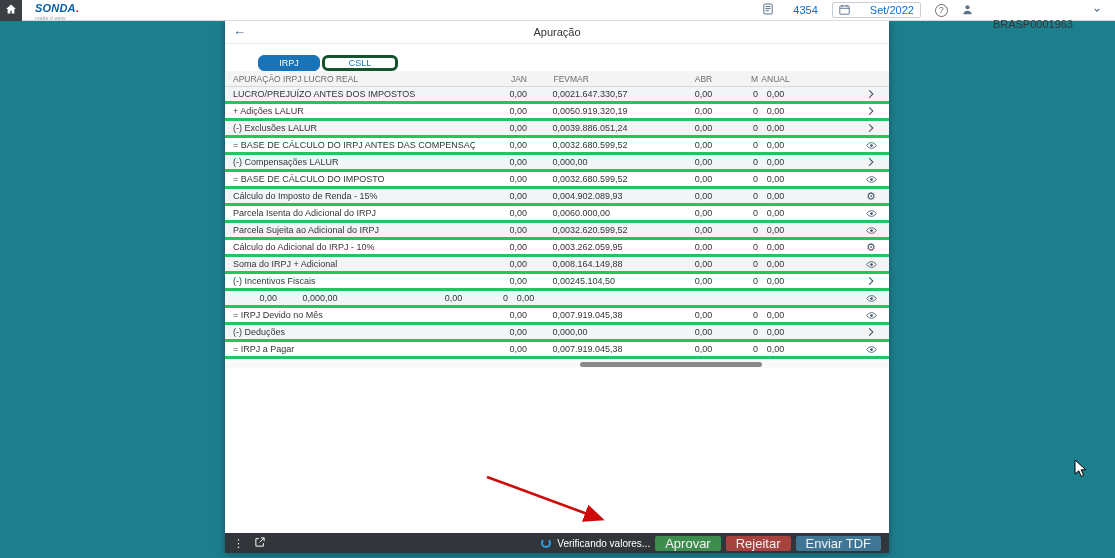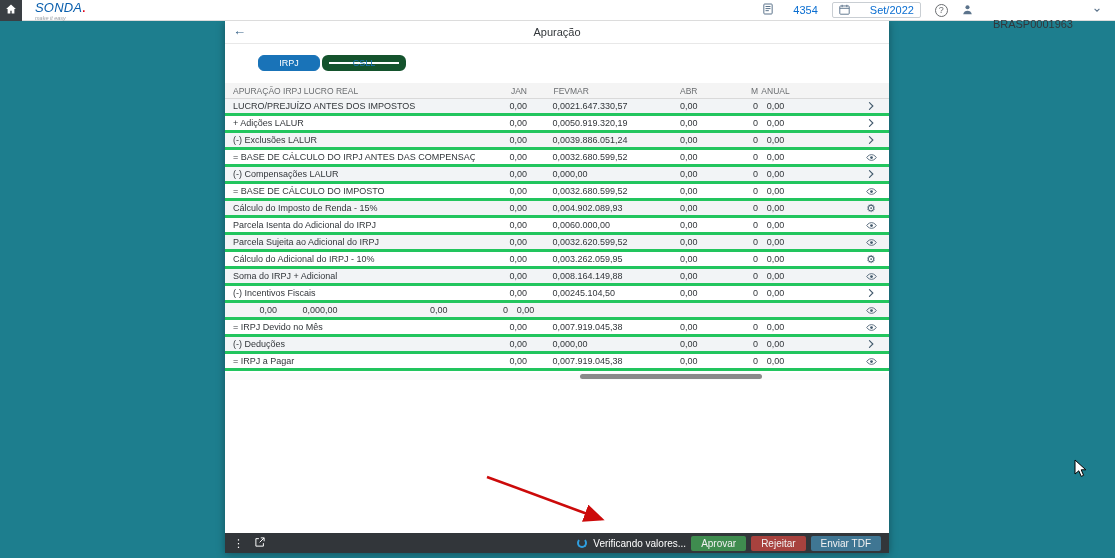--- a/index.html
+++ b/index.html
@@ -4,75 +4,75 @@
 <style>
   * { margin:0; padding:0; box-sizing:border-box; }
   html,body { width:1115px; height:558px; overflow:hidden; }
   body { font-family:"Liberation Sans",sans-serif; background:var(--page_bg,#1d7e8e); position:relative; }
 
   
   .topbar { position:absolute; top:0; left:0; width:1115px; height:21px; background:#fff;
             display:flex; align-items:center; border-bottom:1px solid #dcdcdc; z-index:5; }
   .home-btn { width:22px; height:21px; background:#3a3f44; display:flex; align-items:center; justify-content:center; cursor:pointer; }
   .logo { margin-left:13px; line-height:1; }
-  .logo .word { font-size:13px; font-weight:normal; font-style:italic; color:#0a5fad; letter-spacing:.2px; }
+  .logo .word { font-size:11px; font-weight:bold; font-style:italic; color:#0a5fad; letter-spacing:.2px; }
   .logo .dot { color:#e2001a; font-weight:bold; font-size:11px; }
   .logo .tag { font-size:5.5px; color:#9aa0a6; margin-top:1px; font-style:italic; }
   .tb-spacer { flex:1; }
   .tb-item { display:flex; align-items:center; gap:20px; margin-right:14px; font-size:11px; cursor:pointer; }
   .blue { color:var(--accent_blue,#0a6ed1); }
   .period-box { border:1px solid #c9ced3; padding:1px 6px; height:16px; border-radius:2px; }
   .help-circle { width:13px; height:13px; border:1px solid #6a6d70; border-radius:50%; color:#6a6d70;
                  font-size:9px; display:flex; align-items:center; justify-content:center; margin-right:14px; cursor:pointer; }
   .user-id { color:#32363a;margin-top:28px; }
 
   
   .panel { position:absolute; left:225px; top:21px; width:664px; height:532px; background:#fff;
            box-shadow:0 1px 8px rgba(0,0,0,.35); }
   .panel-header { height:23px; border-bottom:1px solid #e8e8e8; position:relative;
                   display:flex; align-items:center; justify-content:center; }
   .back-btn { position:absolute; left:8px; top:2px; color:#346187; font-size:13px; cursor:pointer; }
   .panel-title { font-size:11px; color:#32363a; }
   .tabs { display:flex; gap:2px; margin:11px 0 0 33px; }
   .tab { height:16px; display:flex; align-items:center; justify-content:center; font-size:9px; border-radius:6px; cursor:pointer; }
   .tab.active { width:62px; background:var(--tab_active_bg,#1973b8); color:#fff; border:1px solid var(--tab_active_bg,#1973b8); }
-  .tab.inactive { width:84px; background:#fff; color:var(--tab_active_bg,#1973b8); border:7px solid #14532d; }
+  .tab.inactive { width:76px; background:#fff; color:var(--tab_active_bg,#1973b8); border:3px solid #14532d; }
 
   
-  .table { margin-top:12px; }
+  .table { }
   .thead, .trow { display:flex; align-items:center; }
   .thead { height:16px; background:#f4f4f4; border-bottom:1px solid #d9d9d9; color:#6a6d70; font-size:8.5px; }
   .trow { height:17px; border-bottom:3px solid #22c55e; font-size:9px; color:#32363a; background:#fff; cursor:pointer; }
   .trow.alt { background:#f2f4f6; }
   .c { white-space:nowrap; overflow:hidden; }
   .c-label { flex:0 0 250px; padding-left:8px; }
   .c-jan   { flex:0 0 52px;  text-align:right; }
   .c-fev   { flex:0 0 43px;  text-align:right; }
   .c-mar   { flex:0 0 110px; text-align:left; }
-  .c-abr   { flex:0 0 47px;  text-align:left; }
+  .c-abr   { flex:0 0 47px;  text-align:center; }
   .c-mai   { flex:0 0 31px;  text-align:right; }
   .c-anual { flex:0 0 35px;  text-align:center; }
   .c-fill  { flex:1; }
   .c-action{ flex:0 0 36px; display:flex; align-items:center; justify-content:center; color:#41586b; }
   .gear-glyph { font-family:"DejaVu Sans",sans-serif; font-size:11px; line-height:1; }
 
   .hscroll { margin-top:2px; height:7px; background:#fafafa; position:relative; cursor:pointer; }
   .hscroll .thumb { position:absolute; left:355px; width:182px; top:1px; height:5px; background:#8a8a8a; border-radius:3px; }
 
   
   .panel-footer { position:absolute; left:0; bottom:0; width:100%; height:20px;
                   background:var(--footer_bg,#32363a); display:flex; align-items:center; padding:0 8px; }
   .pf-dots { color:#fff; font-size:11px; margin-right:10px; cursor:pointer; line-height:1; }
   .pf-share { display:flex; cursor:pointer; }
   .pf-spacer { flex:1; }
   .spinner { width:10px; height:10px; border:2px solid #2f9fe0; border-top-color:transparent;
              border-radius:50%; margin-right:6px; animation:spin 1s linear infinite; }
   @keyframes spin { to { transform:rotate(360deg); } }
   .status { color:#fff; font-size:10px; margin-right:0; }
-  .pf-btn { height:15px; border:none; border-radius:2px; color:#f2f2f2; font-size:10px;
+  .pf-btn { height:15px; border:none; border-radius:2px; color:#f2f2f2; font-size:13px;
             padding:0 10px; margin-left:5px; cursor:pointer; font-family:inherit; }
   .btn-approve { background:var(--approve_green,#3f8c4f); }
   .btn-reject  { background:var(--reject_red,#a8423e); }
   .btn-send    { background:var(--send_blue,#3f7693); }
 
   
   .overlay { position:absolute; inset:0; pointer-events:none; z-index:20; }
   .cursor  { position:absolute; left:1074px; top:459px; pointer-events:none; z-index:30; }
 </style>
 </head>

